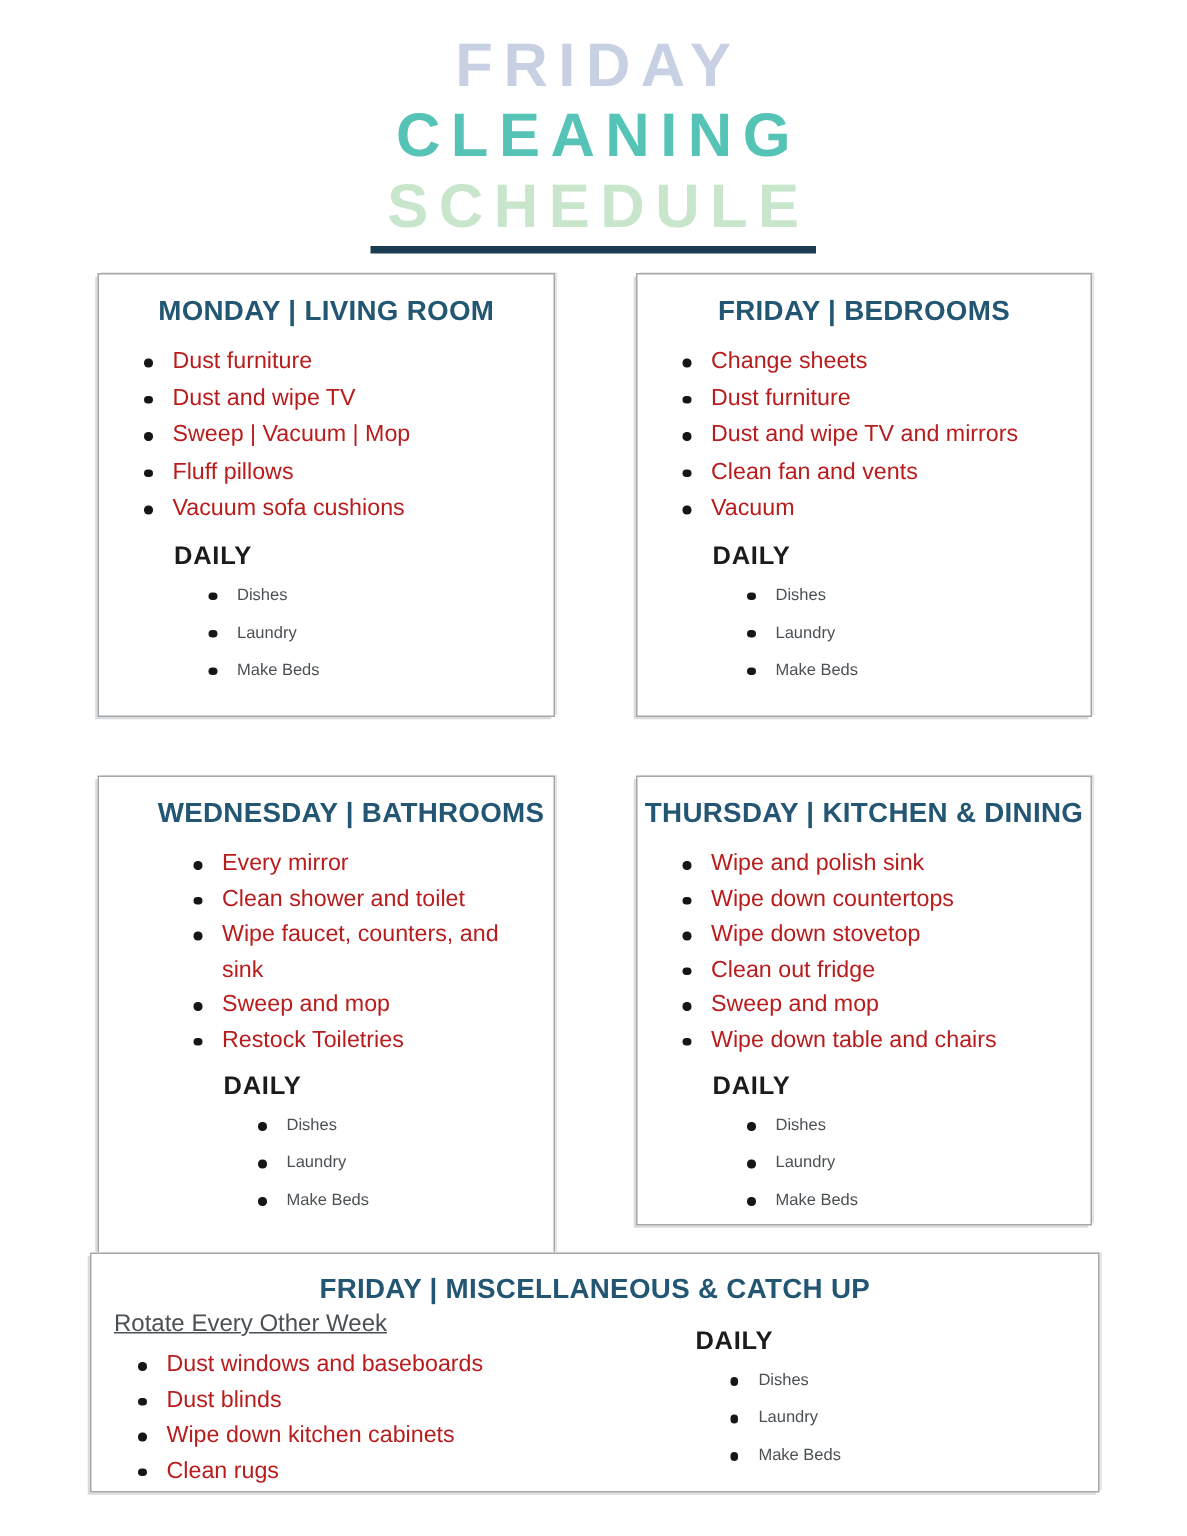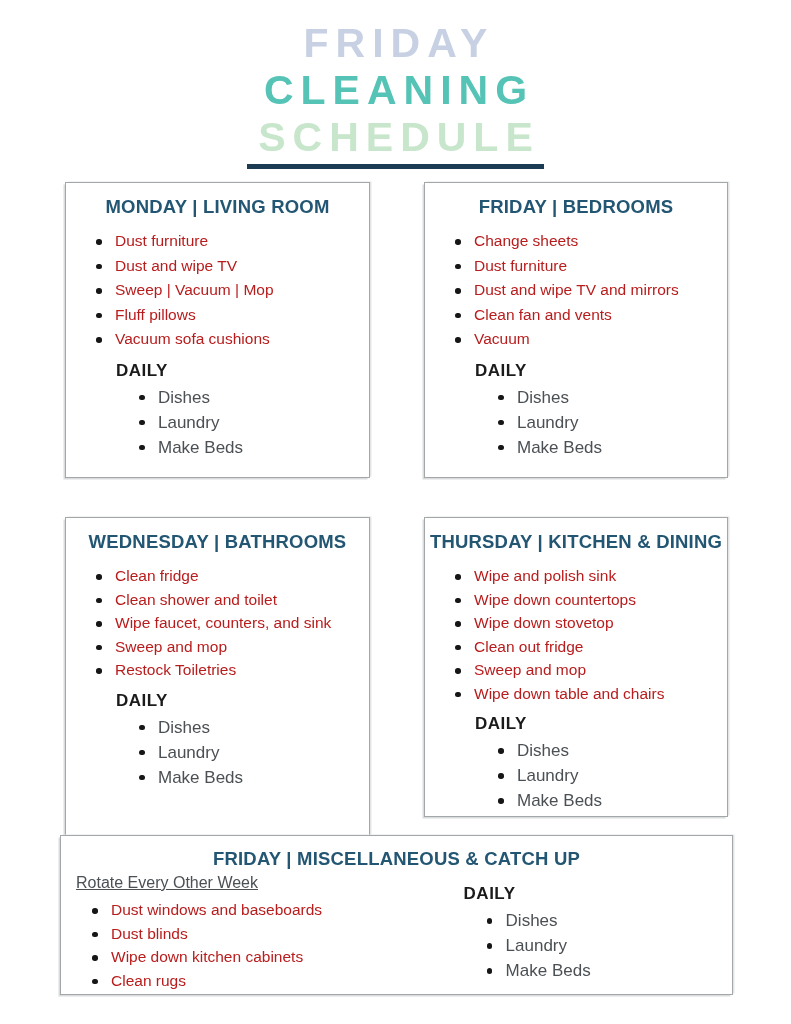--- a/index.html
+++ b/index.html
@@ -38,21 +38,21 @@
 
   
   .card {
     position: absolute;
     background: #ffffff;
     border: 1.6px solid #a3a7aa;
     box-shadow: -2px 2px 0 -0.5px #d9dbdc, 2px -1px 0 -0.5px #e4e5e6;
   }
   .card-mon { left: 65px;  top: 182px; width: 305px; height: 296px; }
   .card-tue { left: 424px; top: 182px; width: 304px; height: 296px; }
-  .card-wed { left: 65px;  top: 517px; width: 305px; height: 384px; }
+  .card-wed { left: 65px;  top: 517px; width: 305px; height: 384px; padding-left: 33px; }
   .card-thu { left: 424px; top: 517px; width: 304px; height: 300px; }
   .card-fri { left: 60px;  top: 835px; width: 673px; height: 160px; }
 
   .card-header {
     margin-top: 13px;
     text-align: center;
     font-size: 18.5px;
     font-weight: bold;
     letter-spacing: 0.2px;
     color: #235673;
@@ -88,21 +88,21 @@
     font-size: 17px;
     font-weight: bold;
     color: #1b1b1b;
     letter-spacing: 0.5px;
   }
   ul.daily-list {
     list-style: none;
     margin-top: 4px;
     margin-left: 20px;
     color: #4b5054;
-    font-size: 17px;
+    font-size: 11px;
   }
   ul.daily-list li {
     position: relative;
     padding-left: 22px;
     line-height: 25px;
   }
   ul.daily-list li::before {
     content: "";
     position: absolute;
     left: 3px;
@@ -174,21 +174,21 @@
           <li>Dishes</li>
           <li>Laundry</li>
           <li>Make Beds</li>
         </ul>
     </div>
   </div>
 
   <div class="card card-wed">
     <div class="card-header">WEDNESDAY | BATHROOMS</div>
     <ul class="task-list">
-        <li>Clean fridge</li>
+        <li>Every mirror</li>
         <li>Clean shower and toilet</li>
         <li>Wipe faucet, counters, and sink</li>
         <li>Sweep and mop</li>
         <li>Restock Toiletries</li>
       </ul>
     <div class="daily-block">
       <div class="daily-heading">DAILY</div>
       <ul class="daily-list">
           <li>Dishes</li>
           <li>Laundry</li>

